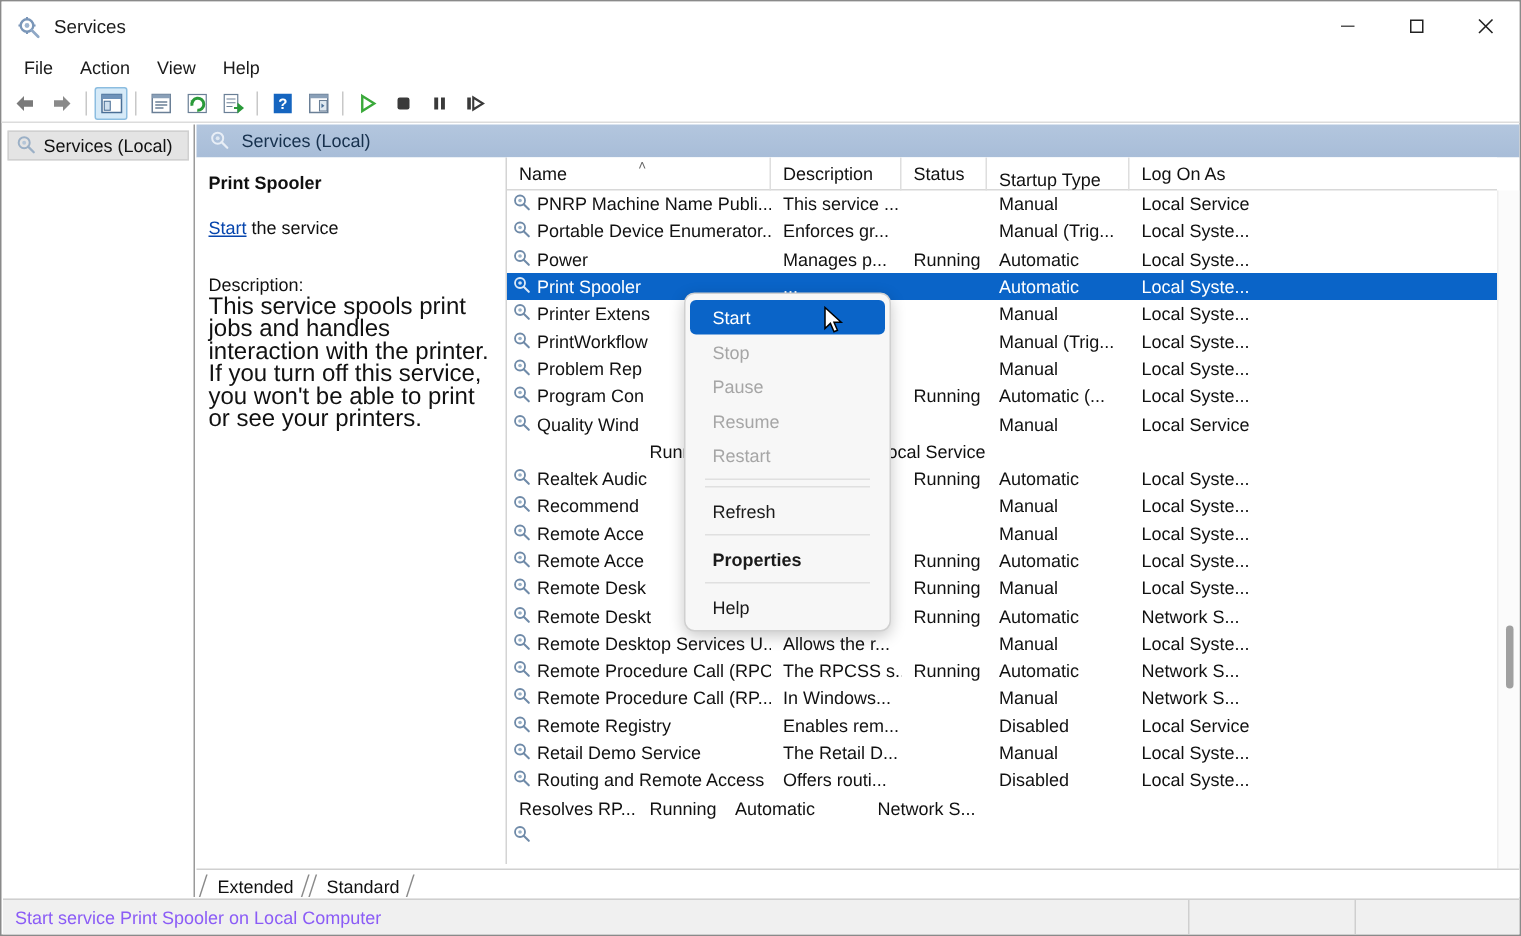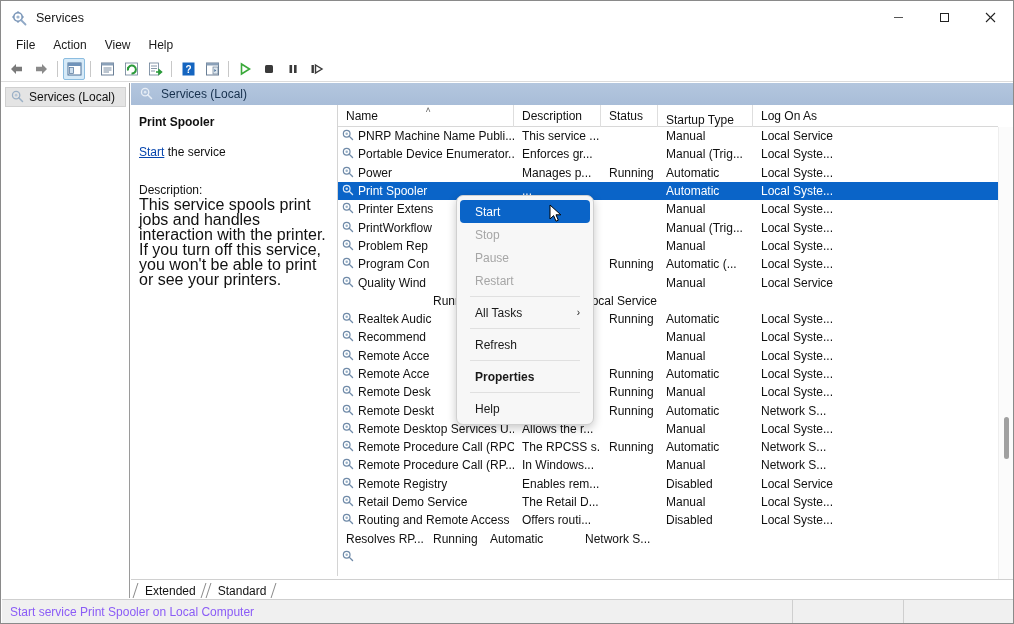--- a/index.html
+++ b/index.html
@@ -919,27 +919,26 @@
       <div class="ctx-item highlight">
         <span>Start</span>
       </div>
       <div class="ctx-item disabled">
         <span>Stop</span>
       </div>
       <div class="ctx-item disabled">
         <span>Pause</span>
       </div>
       <div class="ctx-item disabled">
+        <span>Resume</span>
+      </div>
+      <div class="ctx-item disabled">
         <span>Restart</span>
       </div>
       <div class="ctx-sep"></div>
-      <div class="ctx-item">
-        <span>All Tasks</span>
-        <span class="arrow">›</span>
-      </div>
       <div class="ctx-sep"></div>
       <div class="ctx-item">
         <span>Refresh</span>
       </div>
       <div class="ctx-sep"></div>
       <div class="ctx-item bold">
         <span>Properties</span>
       </div>
       <div class="ctx-sep"></div>
       <div class="ctx-item">

